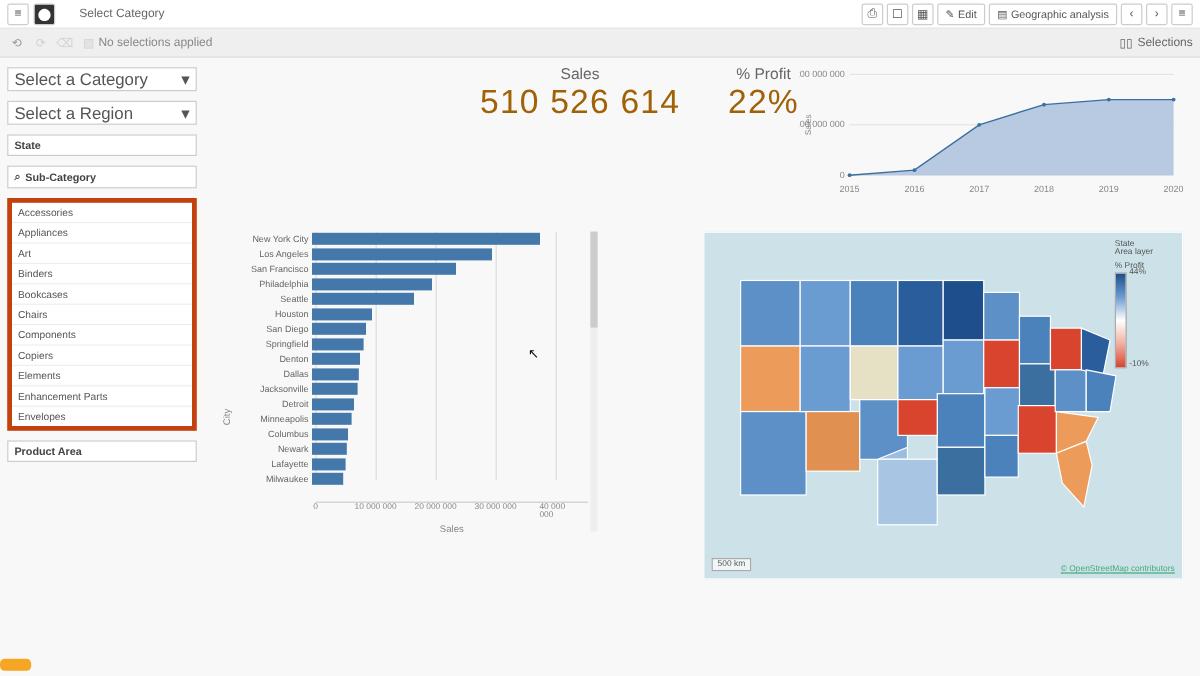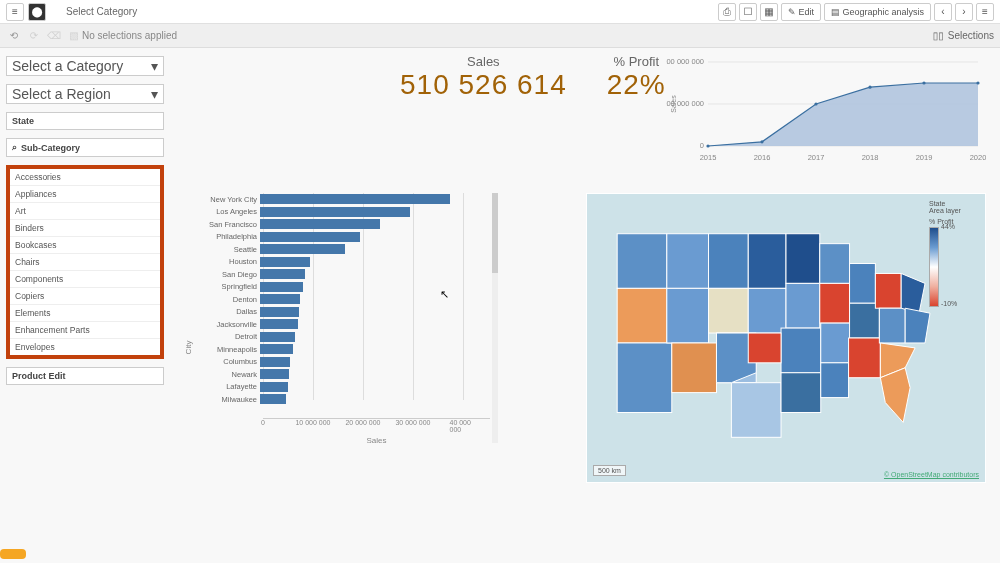--- a/index.html
+++ b/index.html
@@ -118,21 +118,21 @@
         <div class="list-item">Art</div>
         <div class="list-item">Binders</div>
         <div class="list-item">Bookcases</div>
         <div class="list-item">Chairs</div>
         <div class="list-item">Components</div>
         <div class="list-item">Copiers</div>
         <div class="list-item">Elements</div>
         <div class="list-item">Enhancement Parts</div>
         <div class="list-item">Envelopes</div>
       </div>
-    <div class="field-box bold">Product Edit</div>
+    <div class="field-box bold">Product Area</div>
   </div>
 
   <div class="content">
 
     <div class="kpi-row">
       <div class="kpi">
         <div class="kpi-label">Sales</div>
         <div class="kpi-value">510 526 614</div>
       </div>
       <div class="kpi">

